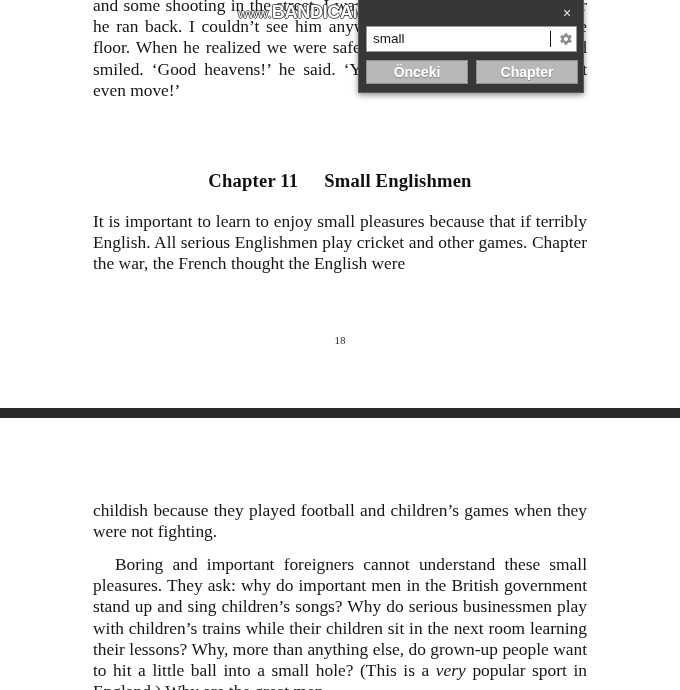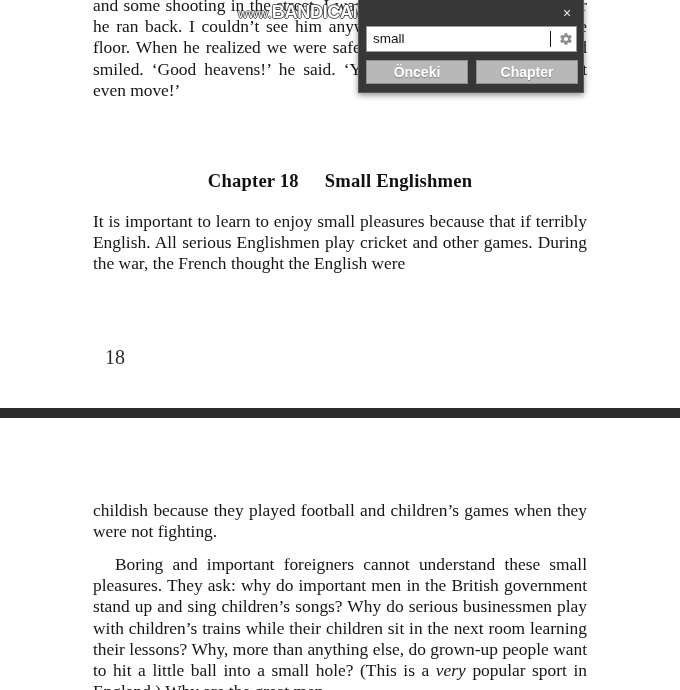--- a/index.html
+++ b/index.html
@@ -57,23 +57,24 @@
     font-size: 18.6px;
     color: #101010;
     text-align: center;
     letter-spacing: 0.2px;
     margin: 0;
   }
   .chapter-heading .ch-gap { display: inline-block; width: 26px; }
 
   .page-number {
     font-family: "Liberation Serif", serif;
-    font-size: 20px;
+    font-size: 11px;
     color: #2a2a2a;
-    margin: 12px;
+    text-align: center;
+    margin: 0;
   }
 
   .page-divider {
     position: absolute;
     left: 0;
     top: 408px;
     width: 680px;
     height: 10px;
     background: #2b2b2b;
   }
@@ -222,25 +223,25 @@
 
 <div id="reader">
 
   <div class="page page-one">
 
     <div class="page-body" style="top:-5px;">
       <p class="para">and some shooting in the street. I was frightened. A few seconds later he ran back. I couldn’t see him anywhere. At last I saw him on the floor. When he realized we were safe, he stood up, turned to me and smiled. ‘Good heavens!’ he said. ‘You look frightened! You didn’t even move!’</p>
     </div>
 
     <div class="page-body" style="top:170px;">
-      <h2 class="chapter-heading"><span>Chapter 18</span><span class="ch-gap"></span><span>Small Englishmen</span></h2>
+      <h2 class="chapter-heading"><span>Chapter 11</span><span class="ch-gap"></span><span>Small Englishmen</span></h2>
     </div>
 
     <div class="page-body" style="top:211px;">
-      <p class="para">It is important to learn to enjoy small pleasures because that if terribly English. All serious Englishmen play cricket and other games. During the war, the French thought the English were</p>
+      <p class="para">It is important to learn to enjoy small pleasures because that if terribly English. All serious Englishmen play cricket and other games. Chapter the war, the French thought the English were</p>
     </div>
 
     <div class="page-body" style="top:334px;">
       <p class="page-number">18</p>
     </div>
   </div>
 
   <div class="page-divider"></div>
 
   <div class="page page-two">

